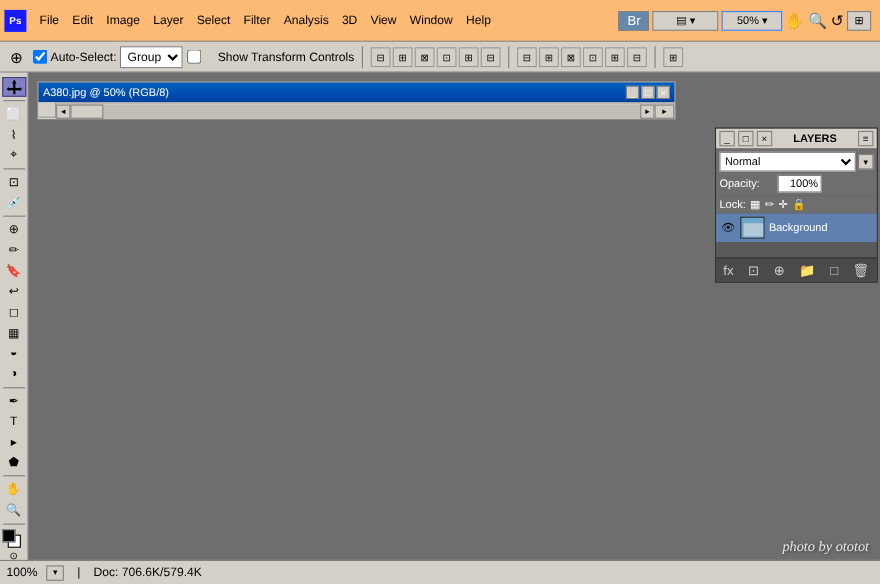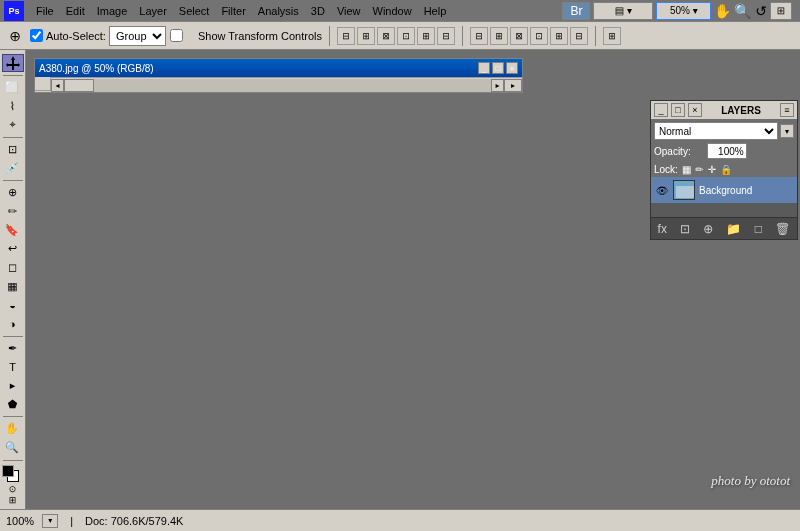--- a/index.html
+++ b/index.html
@@ -10,22 +10,22 @@
       font-family: Arial, sans-serif;
       font-size: 11px;
       color: #000;
       overflow: hidden;
       position: relative;
     }
 
     
     #menu-bar {
       width: 100%;
-      height: 22px;
-      background: #737373;
+      height: 38px;
+      background: #fdba74;
       display: flex;
       align-items: center;
       border-bottom: 1px solid #808080;
       padding: 0 4px;
     }
     .ps-logo {
       width: 20px;
       height: 20px;
       background: #1a1aff;
       color: #fff;
@@ -157,21 +157,21 @@
       background: #6e6e6e;
       position: relative;
       overflow: hidden;
     }
 
     
     #doc-window {
       position: absolute;
       top: 8px;
       left: 8px;
-      width: 489px;
+      width: 580px;
       background: #d4d0c8;
       border: 1px solid #808080;
     }
     #doc-titlebar {
       height: 18px;
       background: linear-gradient(to bottom, #0060c0, #0040a0);
       display: flex;
       align-items: center;
       justify-content: space-between;
       padding: 0 4px;

